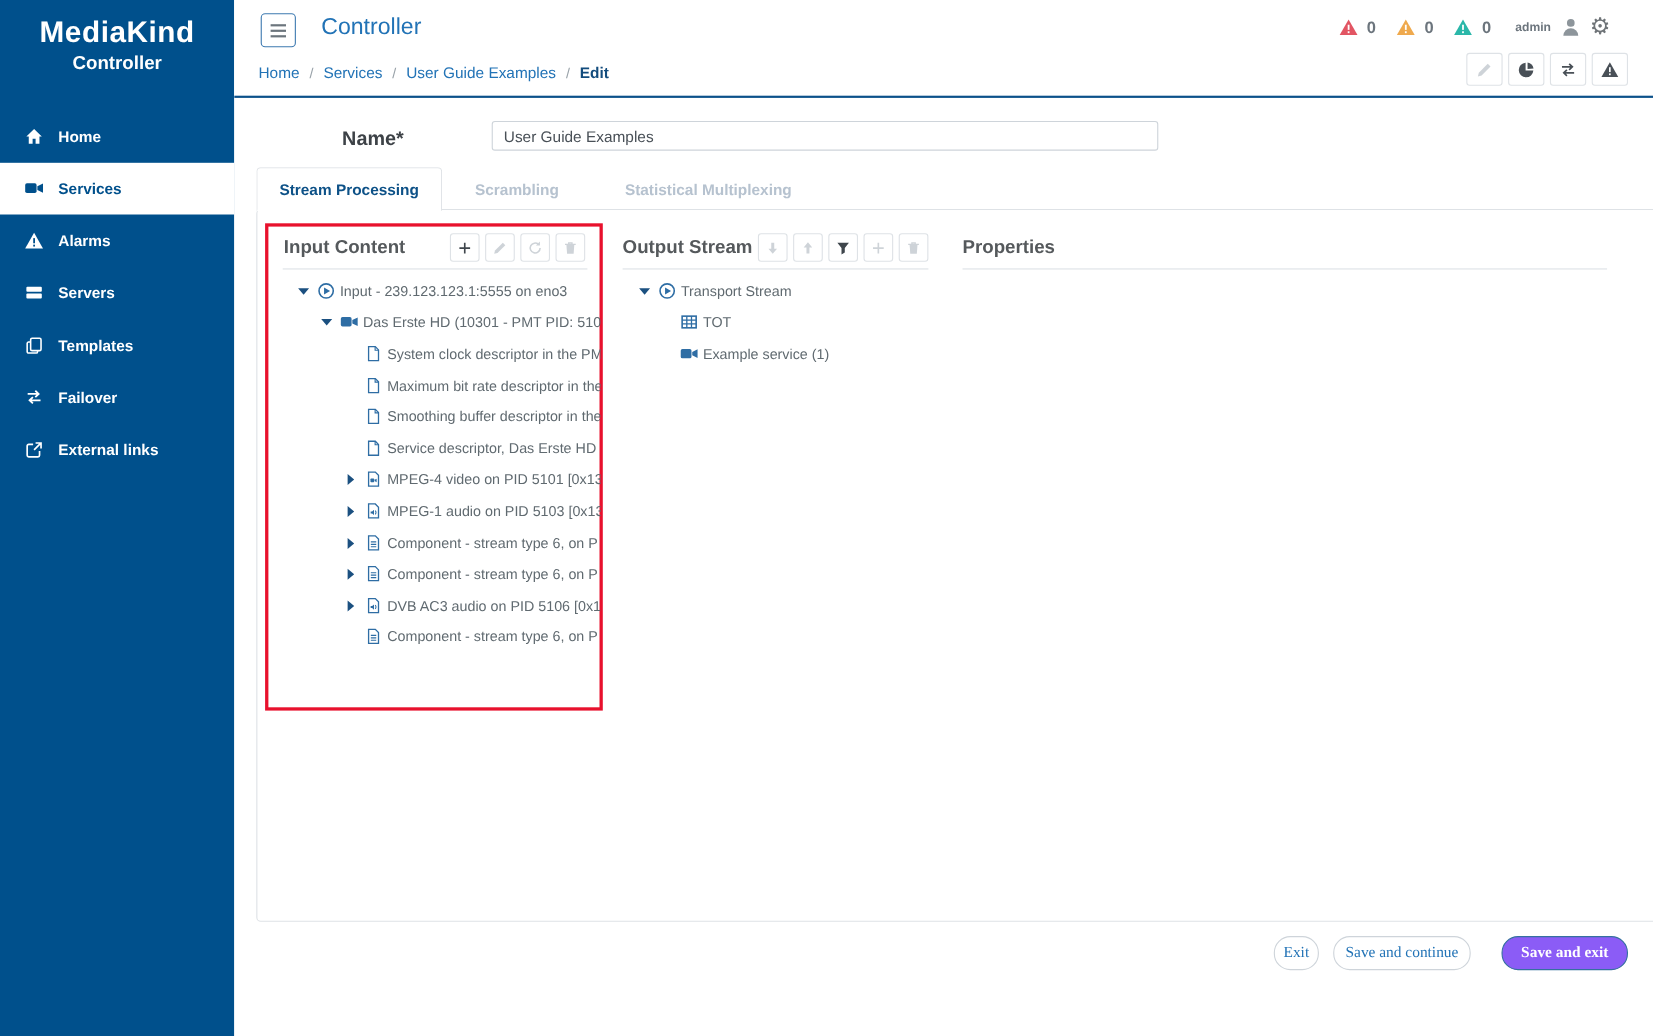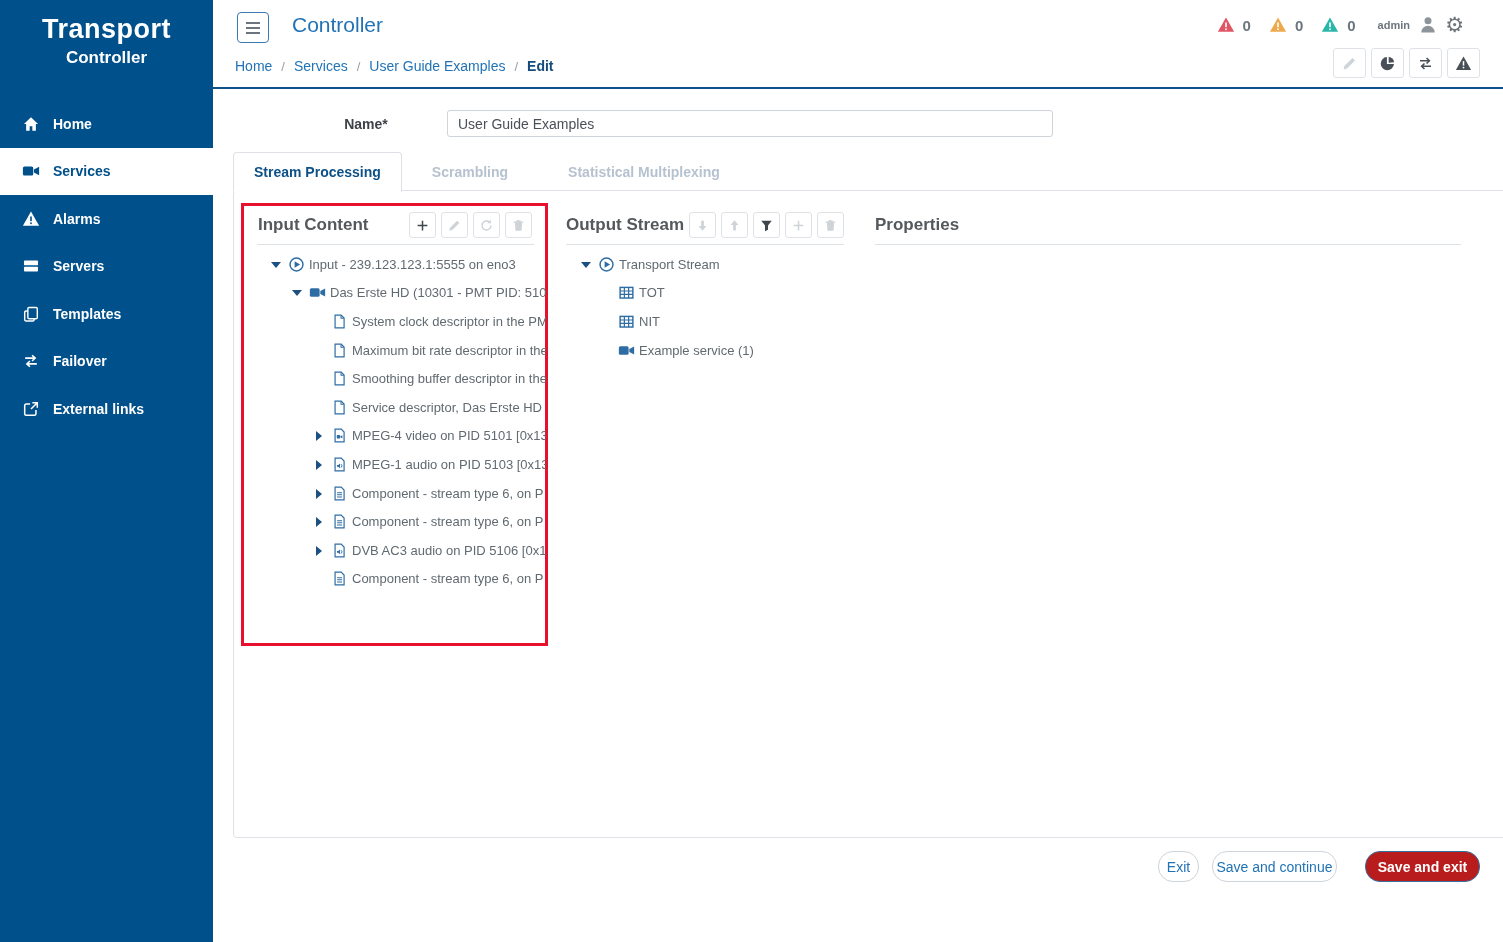--- a/index.html
+++ b/index.html
@@ -40,22 +40,22 @@
   .useradmin { font-size:11px; font-weight:bold; color:#6c757d; margin-left:4px; }
   .person { width:20px; height:20px; color:#8d959b; }
   .gear { position:absolute; top:14px; right:39px; font-size:21px; color:#6f7478; cursor:pointer; line-height:1; }
   .htools { position:absolute; top:48px; right:23px; display:flex; gap:5px; }
   .hbtn { width:33px; height:30px; border:1px solid #dee2e6; border-radius:3px; background:#fff;
           display:flex; align-items:center; justify-content:center; cursor:pointer; }
   .hbtn svg { width:17px; height:17px; color:#495057; --ko:#fff; }
   .hbtn.disabled svg { color:#ced3d8; }
 
   
-  .name-label { position:absolute; left:98px; top:116px; width:110px; text-align:center;
-                font-size:14px; font-weight:bold; color:#3d4247; }
+  .name-label { position:absolute; left:98px; top:116px; width:110px; text-align:left;
+                font-size:18px; font-weight:bold; color:#3d4247; }
   .name-input { position:absolute; left:234px; top:110px; width:606px; height:27px;
                 border:1px solid #ced4da; border-radius:3px; font-size:14px; color:#495057;
                 padding:0 10px; font-family:"Liberation Sans", sans-serif; background:#fff; }
   .tabs { position:absolute; left:20px; top:152px; display:flex; align-items:flex-end; z-index:2; }
   .tab { font-size:14px; font-weight:bold; line-height:38px; cursor:pointer; }
   .tab.active { color:#0d5187; background:#fff; border:1px solid #dee2e6; border-bottom:1px solid #fff;
                 border-radius:4px 4px 0 0; padding:0 20px; margin-bottom:-1px; }
   .tab.inactive { color:#b6c2cf; padding:0 30px; }
 
   
@@ -78,25 +78,25 @@
   .caret { width:9px; height:9px; margin-right:8px; flex:0 0 9px; position:relative; }
   .caret.down::before { content:""; position:absolute; left:0; top:2px; border-left:5px solid transparent;
                         border-right:5px solid transparent; border-top:6px solid #1b5080; }
   .caret.right::before { content:""; position:absolute; left:2px; top:0; border-top:5px solid transparent;
                          border-bottom:5px solid transparent; border-left:6px solid #1b5080; }
   .ti { width:17px; height:17px; margin-right:4px; flex:0 0 17px; color:#2e6da4; }
   .tlabel { font-size:13px; color:#606a70; }
 
   
   .abtn { position:absolute; top:851px; height:31px; border-radius:15px; font-size:14px; cursor:pointer;
-          font-family:Liberation Sans, sans-serif; }
+          font-family:Liberation Serif, serif; }
   .abtn.ghost { background:#fff; border:1px solid #ced4da; color:#2273b6; }
   .btn-exit { left:945px; width:41px; }
   .btn-savec { left:999px; width:125px; }
-  .btn-savex { left:1152px; width:115px; background:#b91c1c; border:1px solid #35709f;
+  .btn-savex { left:1152px; width:115px; background:#8b5cf6; border:1px solid #35709f;
                color:#fff; font-weight:bold; }
   .footer { position:absolute; left:0; top:891px; width:1290px; height:51px; border-top:2px solid #0c518a; }
   .copyright { position:absolute; left:20px; top:14px; font-size:14px; color:#55595c; }
   .copyright b { font-weight:bold; }
   .symdefs { position:absolute; width:0; height:0; overflow:hidden; }
 </style>
 </head>
 <body>
 
 <svg class="symdefs" xmlns="http://www.w3.org/2000/svg">
@@ -186,21 +186,21 @@
         <rect x="2.5" y="4" width="15" height="12.5" fill="none" stroke="currentColor" stroke-width="1.7"></rect>
         <path d="M2.5 8.2 H17.5 M2.5 12.3 H17.5 M7.5 4 V16.5 M12.5 4 V16.5" stroke="currentColor" stroke-width="1.4"></path>
       </symbol>
   </defs>
 </svg>
 
 <div class="stage">
 
   <aside class="sidebar">
     <div class="logo">
-      <div class="logo-title">Transport</div>
+      <div class="logo-title">MediaKind</div>
       <div class="logo-sub">Controller</div>
     </div>
     <nav class="menu">
       <div class="mitem">
         <svg>
             <use href="#i-home"></use>
           </svg>
         <span>Home</span>
       </div>
       <div class="mitem active">
@@ -466,26 +466,20 @@
           <span class="tlabel">Transport Stream</span>
         </div>
         <div class="trow opad1">
           <svg class="ti">
               <use href="#i-table"></use>
             </svg>
           <span class="tlabel">TOT</span>
         </div>
         <div class="trow opad1">
           <svg class="ti">
-              <use href="#i-table"></use>
-            </svg>
-          <span class="tlabel">NIT</span>
-        </div>
-        <div class="trow opad1">
-          <svg class="ti">
               <use href="#i-cam"></use>
             </svg>
           <span class="tlabel">Example service (1)</span>
         </div>
       </div>
 
       <div class="ptitle" style="left:641px">Properties</div>
       <div class="phr" style="left:641px;width:586px"></div>
     </div>
 

